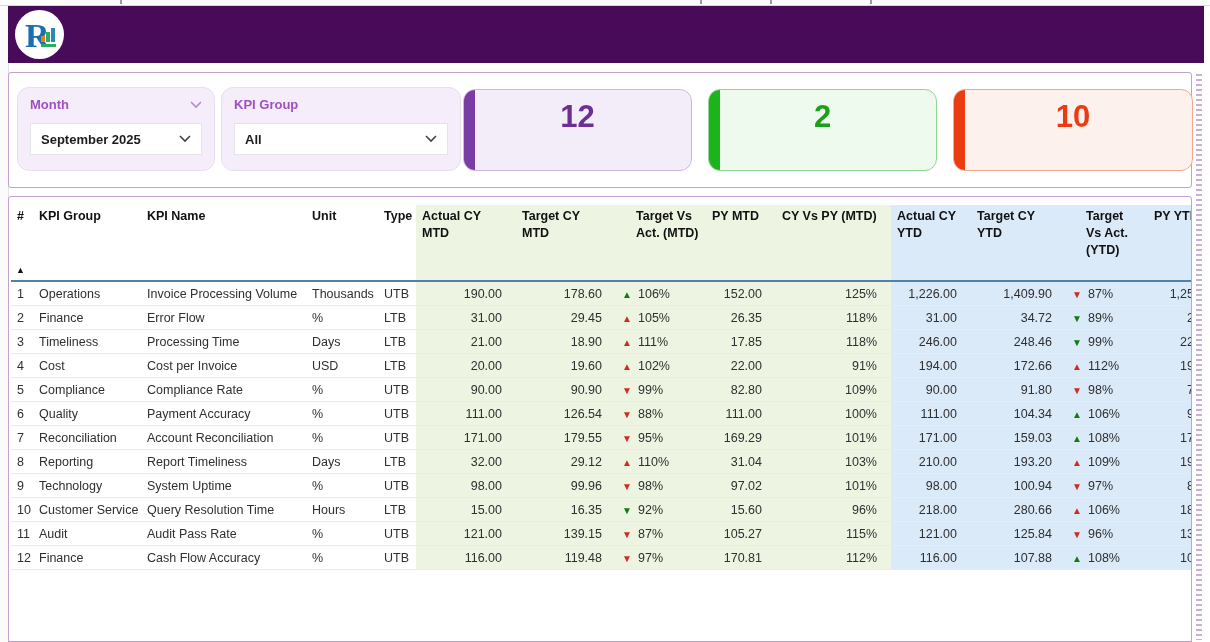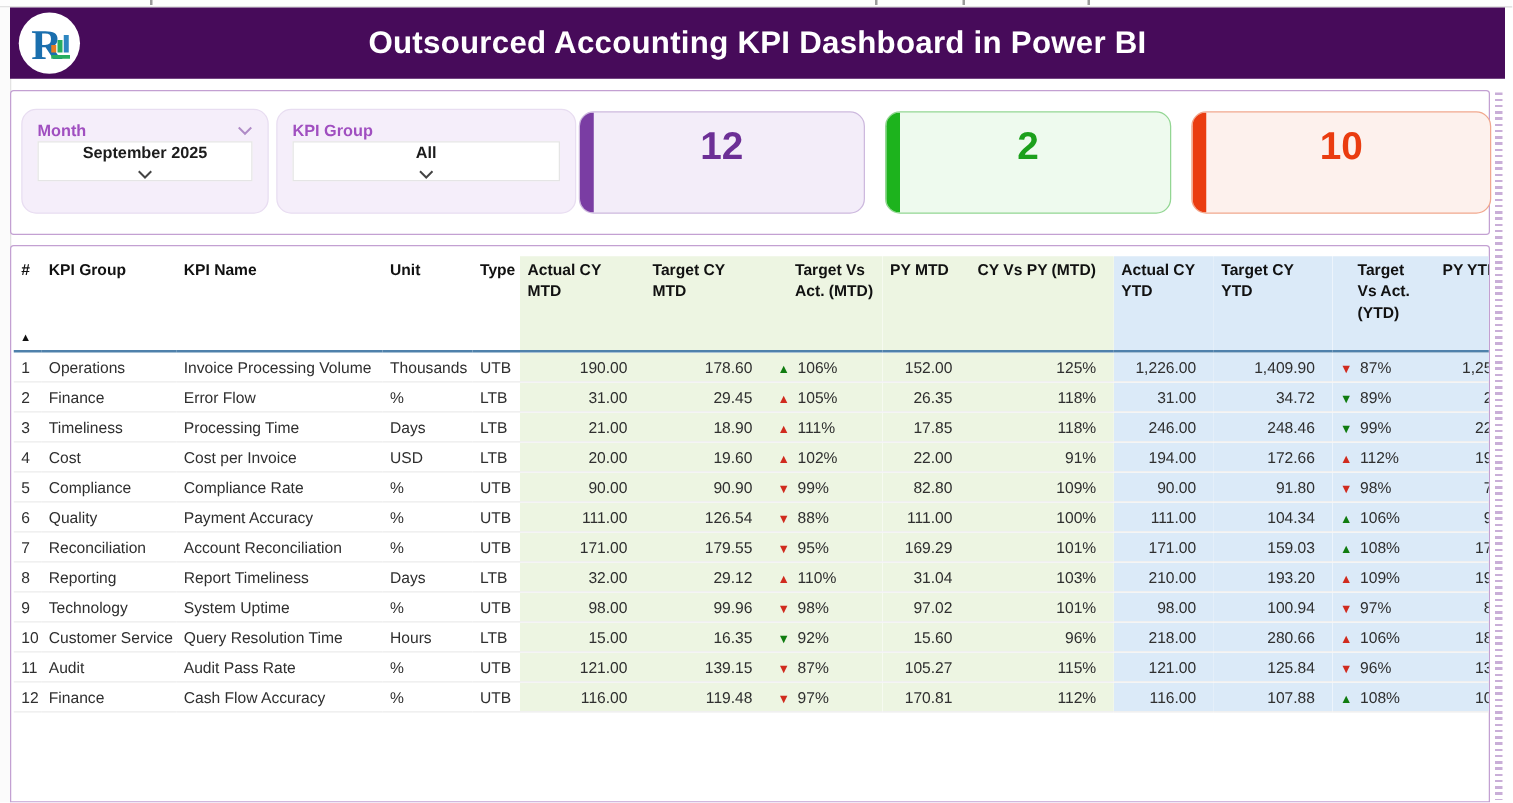--- a/index.html
+++ b/index.html
@@ -15,23 +15,23 @@
   .left-gutter{position:absolute;left:0;top:6px;width:8px;height:636px;background:#fbfbfb;border-right:1px solid #e3e3e3;}
   
   .titlebar{position:absolute;left:8px;top:6px;width:1196px;height:57px;background:#470b5a;display:flex;align-items:center;}
   .logo-wrap{position:absolute;left:6px;top:3px;width:51px;height:51px;}
   .title{flex:1;text-align:center;color:#ffffff;font-size:25px;font-weight:bold;letter-spacing:.2px;}
   
   .filter-panel{position:absolute;left:8px;top:72px;width:1184px;height:116px;background:#ffffff;border:1px solid #c3a0d2;border-radius:3px;box-sizing:border-box;}
   .slicer{position:absolute;top:14px;height:84px;background:#f5eefa;border:1px solid #e8ddf1;border-radius:12px;box-sizing:border-box;padding:9px 12px 0 12px;}
   .slicer-month{left:8px;width:198px;}
   .slicer-group{left:212px;width:240px;}
-  .slicer-label-row{display:flex;align-items:center;justify-content:space-between;margin-bottom:1px;}
+  .slicer-label-row{display:flex;align-items:center;justify-content:space-between;margin-bottom:11px;}
   .slicer-label{color:#a04fc0;font-size:13px;font-weight:bold;}
-  .slicer-select{background:#ffffff;border:1px solid #e5e5e5;height:30px;display:flex;align-items:center;justify-content:space-between;padding:0 10px;cursor:pointer;flex-direction:column;}
+  .slicer-select{background:#ffffff;border:1px solid #e5e5e5;height:30px;display:flex;align-items:center;justify-content:space-between;padding:0 10px;cursor:pointer;}
   .slicer-value{font-size:13px;font-weight:bold;color:#1c1c1c;}
   
   .card{position:absolute;top:16px;height:82px;border-radius:12px;box-sizing:border-box;text-align:center;padding-top:10px;overflow:hidden;}
   .card .accent{position:absolute;left:0;top:0;bottom:0;width:11px;}
   .card .big{font-size:31px;font-weight:bold;line-height:34px;}
   .card .lbl{font-size:12.5px;font-weight:bold;margin-top:6px;}
   .card-purple{left:454px;width:229px;background:#f3edf9;border:1px solid #cdb9de;}
   .card-purple .accent{background:#7a3da3;}
   .card-purple .big,.card-purple .lbl{color:#6c2f96;}
   .card-green{left:699px;width:229px;background:#eefaee;border:1px solid #93d693;}
@@ -79,21 +79,20 @@
   <div class="logo-wrap">
     <svg width="51" height="51" viewBox="0 0 51 51">
       <circle cx="25.5" cy="25.5" r="24.5" fill="#ffffff"></circle>
       <text x="11" y="38" font-size="34" font-weight="bold" fill="#1a6fae" font-family="Liberation Serif, serif">R</text>
       <rect x="27" y="27" width="4" height="6" fill="#e67e22"></rect>
       <rect x="32" y="23" width="4" height="10" fill="#27ae60"></rect>
       <rect x="37" y="19" width="4" height="14" fill="#2e86c1"></rect>
       <rect x="27" y="35" width="15" height="3" fill="#27ae60"></rect>
     </svg>
   </div>
-  <div class="title">Outsourced Accounting KPI Dashboard in Power BI</div>
 </div>
 
 <div class="filter-panel">
 
   <div class="slicer slicer-month">
     <div class="slicer-label-row">
       <span class="slicer-label">Month</span>
       <svg width="12" height="8">
           <path d="M1 1 L6 6 L11 1" stroke="#b08cc7" stroke-width="1.6" fill="none"></path>
         </svg>

